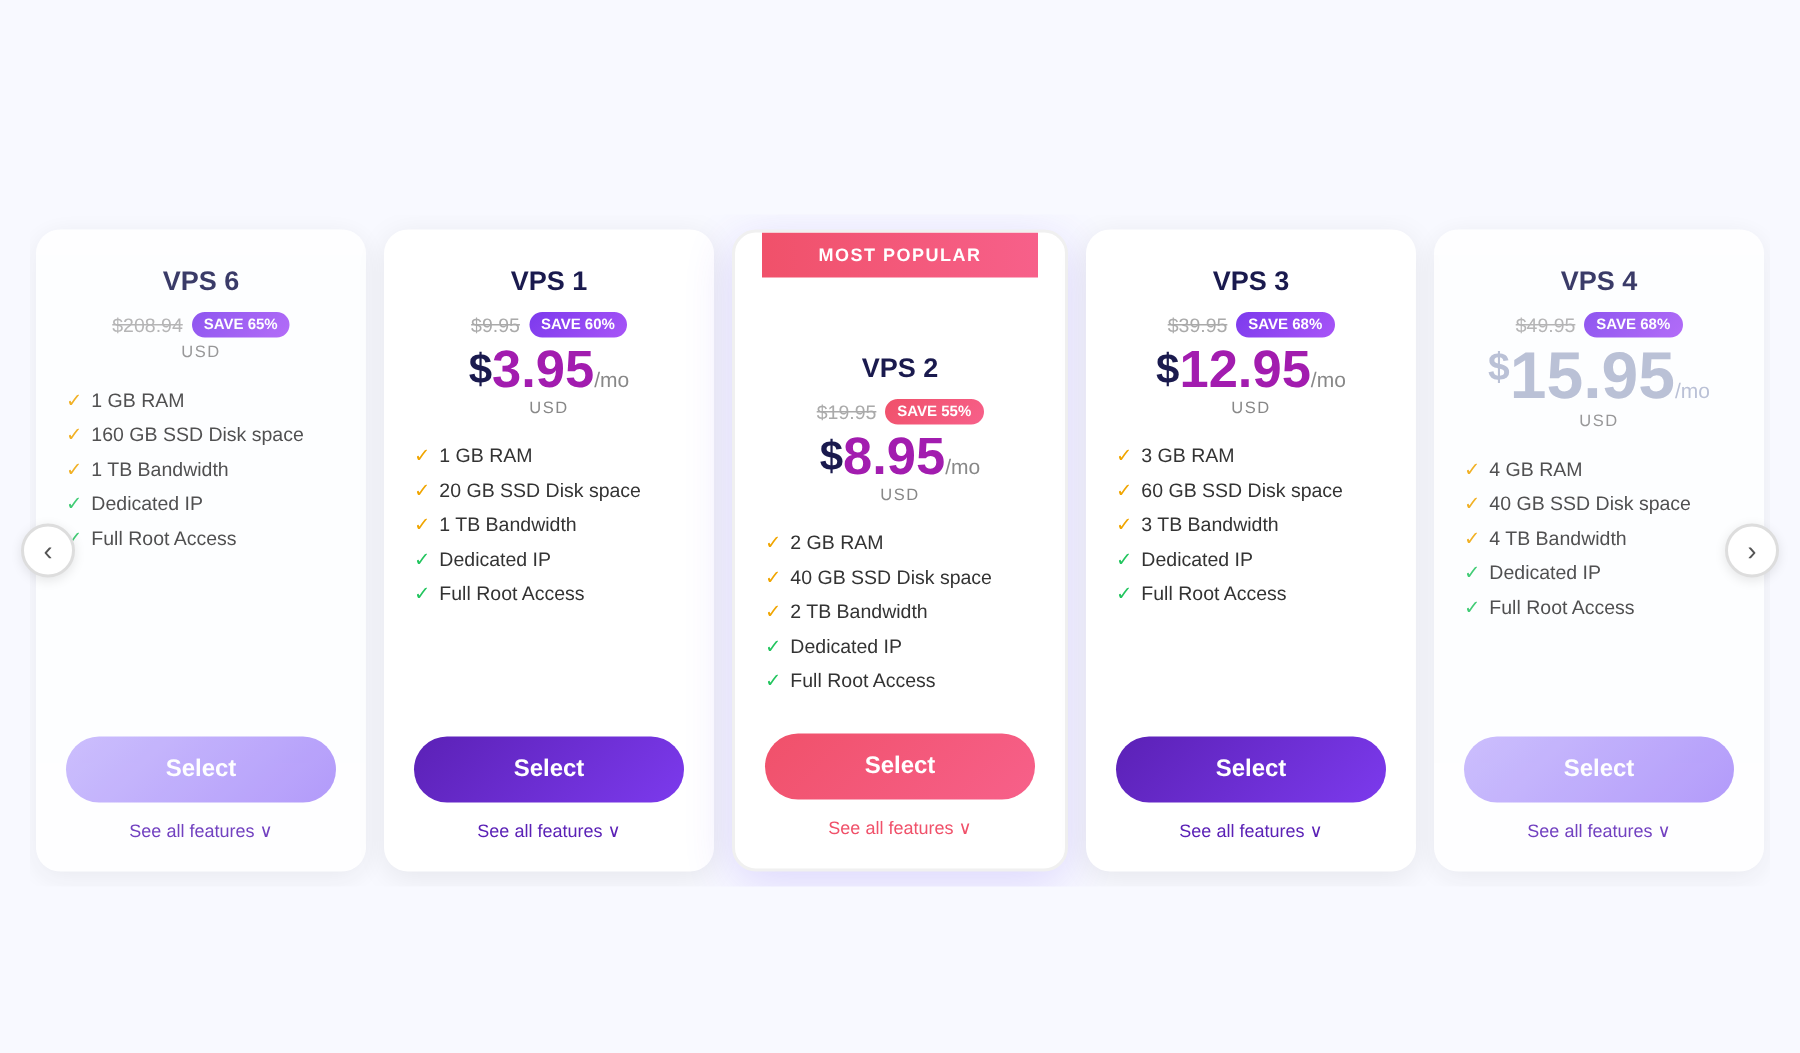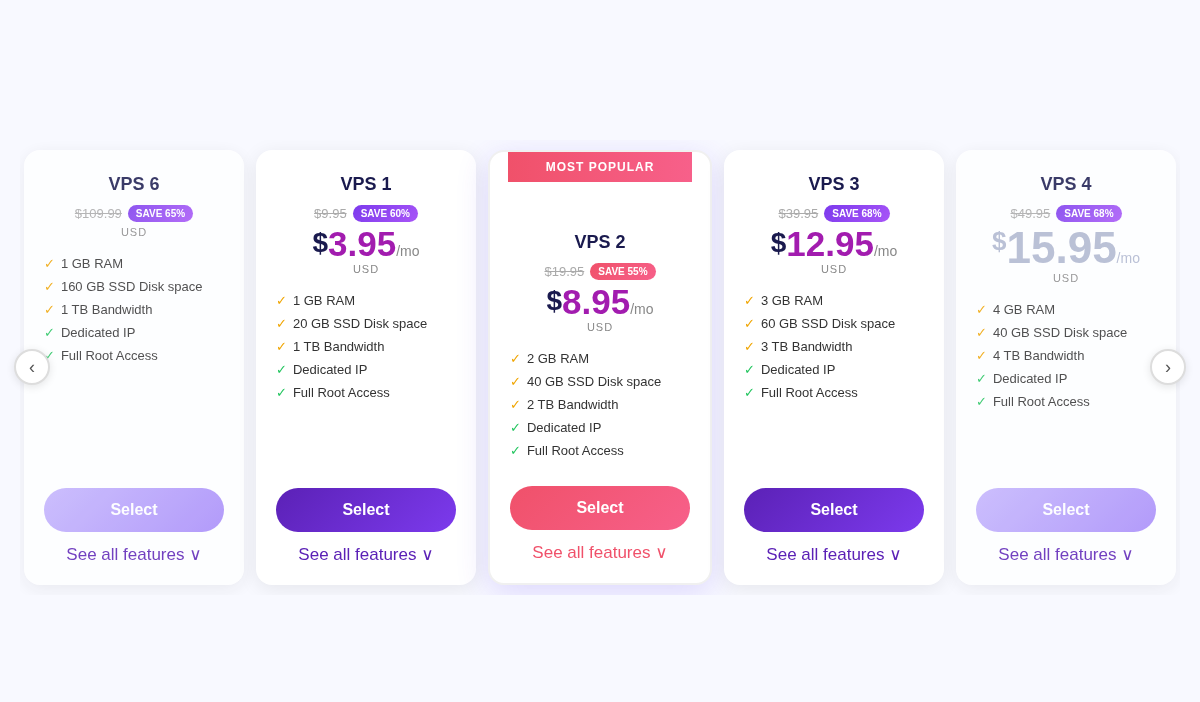--- a/index.html
+++ b/index.html
@@ -186,21 +186,21 @@
     .select-btn.purple-light {
       background: linear-gradient(135deg, #c4b5fd, #a78bfa);
       color: white;
     }
     .select-btn.pink {
       background: linear-gradient(135deg, #f0516a, #f7608a);
       color: white;
     }
     .see-features {
       text-align: center;
-      font-size: 17px;
+      font-size: 12px;
       color: #5b21b6;
       cursor: pointer;
       font-weight: 500;
     }
     .see-features.pink-link {
       color: #f0516a;
     }
     .faded-card {
       opacity: 0.85;
     }
@@ -228,21 +228,21 @@
 <h1 class="page-title"></h1>
 
 <div class="carousel-wrapper">
   <button class="arrow-btn arrow-left">‹</button>
 
   <div class="cards-container" id="cards-container">
   <div class="plan-card faded-card">
         <div class="card-body">
           <div class="plan-name">VPS 6</div>
           <div class="price-row">
-            <span class="original-price">$109.99</span>
+            <span class="original-price">$208.94</span>
             <span class="save-badge ">SAVE 65%</span>
           </div>
           <div class="price-label">USD</div>
           <ul class="features-list">
             <li>
       <span class="check-icon ">✓</span>
       <span>1 GB RAM</span>
     </li>
             <li>
       <span class="check-icon ">✓</span>

